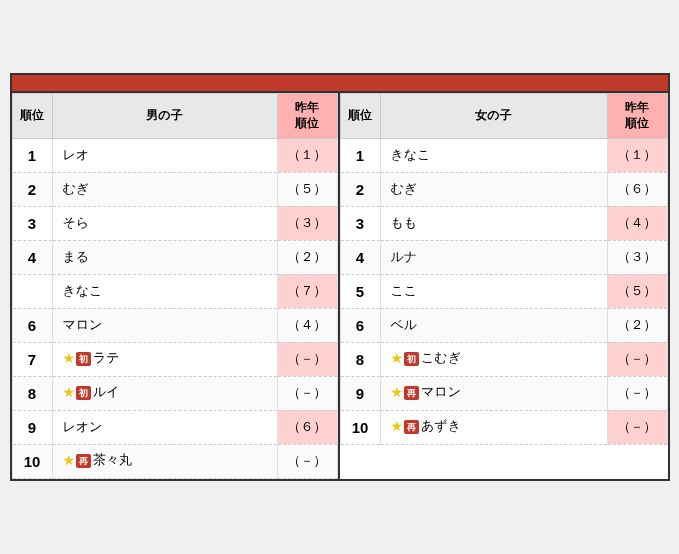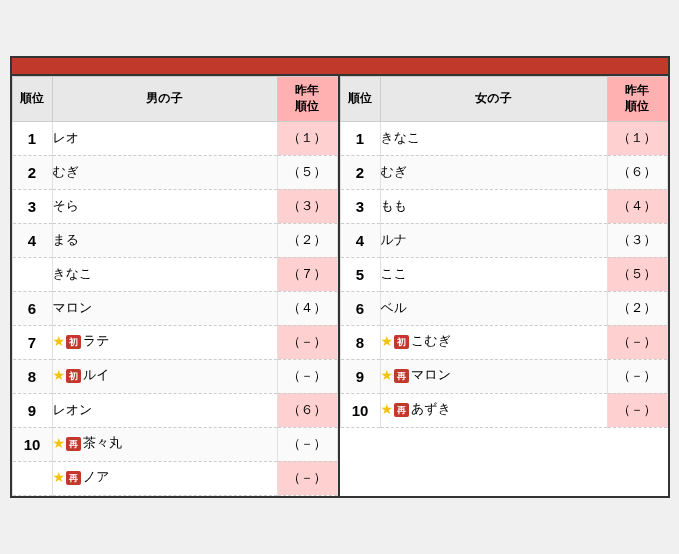--- a/index.html
+++ b/index.html
@@ -90,21 +90,21 @@
       vertical-align: middle;
     }
     .star {
       color: #f1c40f;
       font-size: 14px;
       vertical-align: middle;
       margin-right: 1px;
     }
     .name-cell {
       text-align: left;
-      padding-left: 0;
+      padding-left: 10px;
     }
     .rank-num {
       font-size: 15px;
       font-weight: bold;
     }
   </style>
 </head>
 <body>
 
 <div class="container">
@@ -164,25 +164,20 @@
             <tr>
               <td class="rank-col"><span class="rank-num">9</span></td>
               <td class="name-cell"><span>レオン</span></td>
               <td class="prev-col"><span>（６）</span></td>
             </tr>
             <tr>
               <td class="rank-col"><span class="rank-num">10</span></td>
               <td class="name-cell"><span class="star">★</span><span class="badge">再</span><span>茶々丸</span></td>
               <td class="prev-col"><span>（－）</span></td>
             </tr>
-            <tr>
-              <td class="rank-col"><span class="rank-num"></span></td>
-              <td class="name-cell"><span class="star">★</span><span class="badge">再</span><span>ノア</span></td>
-              <td class="prev-col"><span>（－）</span></td>
-            </tr>
           </tbody>
       </table>
     </div>
 
     <div class="half">
       <table>
         <thead>
           <tr class="header-row">
             <th>順位</th>
             <th>女の子</th>

